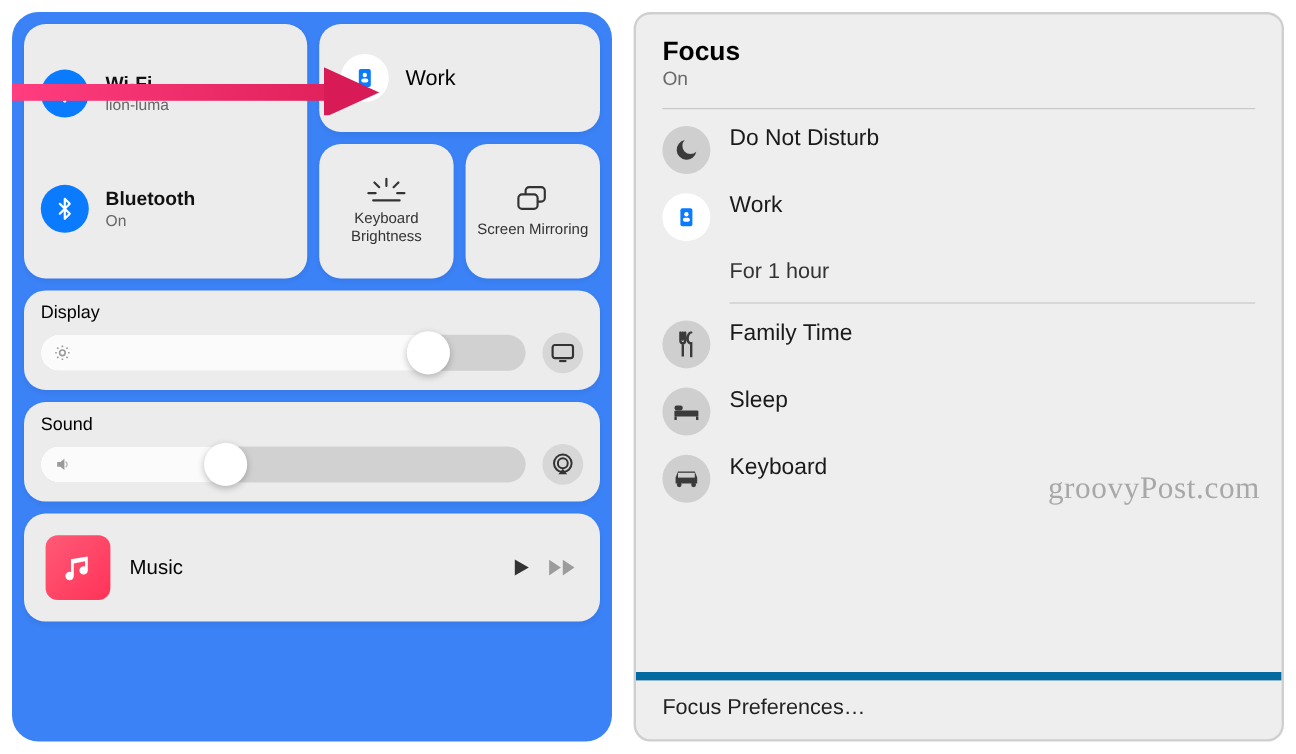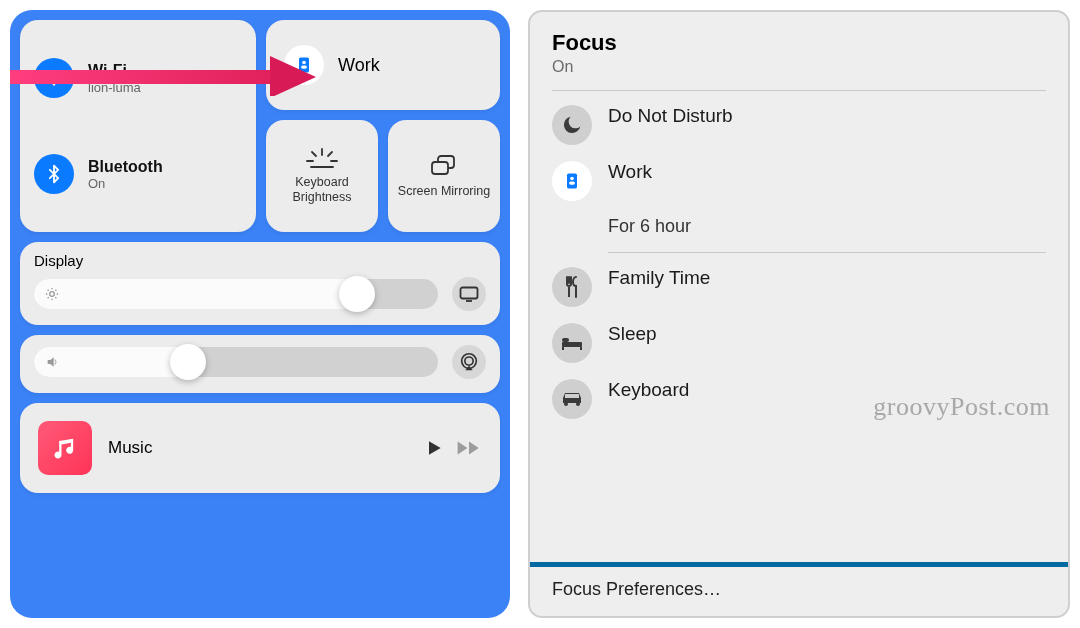--- a/index.html
+++ b/index.html
@@ -121,21 +121,21 @@
   .fp-item .circ.active { background: #fff; }
   .fp-item .lbl { font-size: 19px; color: #1a1a1a; }
   .fp-sublist { display: flex; flex-direction: column; margin-bottom: 6px; }
   .fp-subitem {
     padding: 7px 22px 7px 78px; font-size: 18px; color: #333; cursor: pointer;
   }
   .fp-subitem.selected {
     background: #cfcfcf; border-radius: 0; padding-top:9px; padding-bottom:9px;
   }
   .fp-footer {
-    margin-top: auto; border-top: 5px solid #0369a1;
+    margin-top: auto; border-top: 7px solid #0369a1;
     padding: 12px 22px 16px 22px; font-size: 18px; color: #222; cursor: pointer;
   }
   .watermark {
     position: absolute; right: 18px; top: 380px;
     font-family: Georgia, "Times New Roman", serif;
     font-size: 26px; color: #a8a8a8; letter-spacing: 0.5px;
   }
 </style>
 </head>
 <body>
@@ -231,20 +231,21 @@
       <div class="slider-side-icon">
         <svg width="20" height="16" viewBox="0 0 20 16" fill="none" stroke="#333" stroke-width="1.8">
               <rect x="1.5" y="1.5" width="17" height="11" rx="2"></rect>
               <line x1="7" y1="15" x2="13" y2="15"></line>
             </svg>
       </div>
     </div>
   </div>
 
   <div class="cc-card slider-card">
+    <div class="slider-title">Sound</div>
     <div class="slider-row">
       <div class="slider-track">
         <div class="slider-fill" style="width:38%">
           <svg width="18" height="16" viewBox="0 0 24 24" fill="#9a9a9a" stroke="#9a9a9a" stroke-width="0">
                 <path d="M4 9v6h4l5 4V5L8 9H4z"></path>
                 <path d="M15 9a4 4 0 0 1 0 6" fill="none" stroke="#b8b8b8" stroke-width="1.8" stroke-linecap="round"></path>
               </svg>
         </div>
         <div class="slider-knob" style="left:calc(38% - 18px)"></div>
       </div>
@@ -311,21 +312,21 @@
       <div class="circ active">
         <svg width="20" height="20" viewBox="0 0 24 24" fill="#0a7aff">
             <rect x="6" y="3" width="12" height="18" rx="2"></rect>
             <circle cx="12" cy="9" r="2.2" fill="#fff"></circle>
             <rect x="8.5" y="12.5" width="7" height="4" rx="2" fill="#fff"></rect>
           </svg>
       </div>
       <span class="lbl">Work</span>
     </div>
     <div class="fp-sublist">
-      <div class="fp-subitem">For 6 hour</div>
+      <div class="fp-subitem">For 1 hour</div>
     </div>
     <div class="hr" style="margin:2px 22px 6px 78px"></div>
 
     <div class="fp-item">
       <div class="circ">
         <svg width="20" height="22" viewBox="0 0 20 22" fill="#3a3a3a">
             <path d="M5 1v7a2 2 0 0 0 2 2v11h0V10a2 2 0 0 0 2-2V1M7 1v6M14 1c-1.5 0-3 2-3 5s1.5 4 3 4v11" stroke="#3a3a3a" stroke-width="2" fill="none" stroke-linecap="round"></path>
           </svg>
       </div>
       <span class="lbl">Family Time</span>

